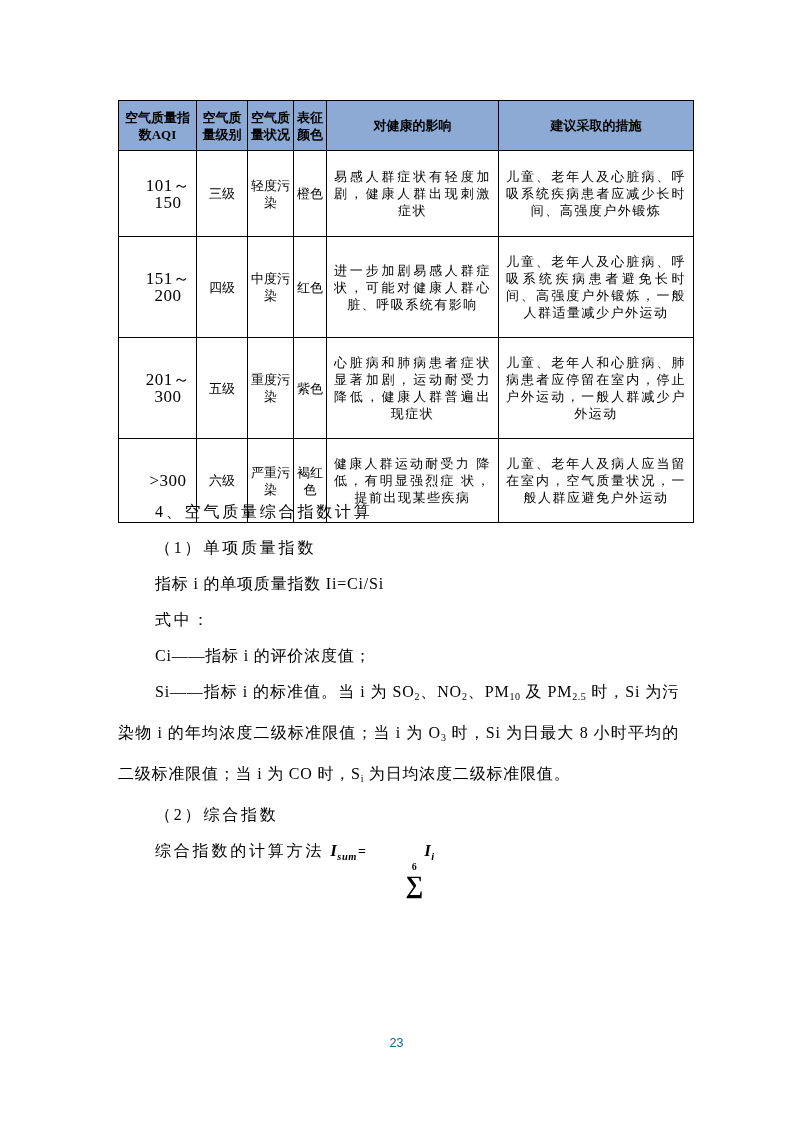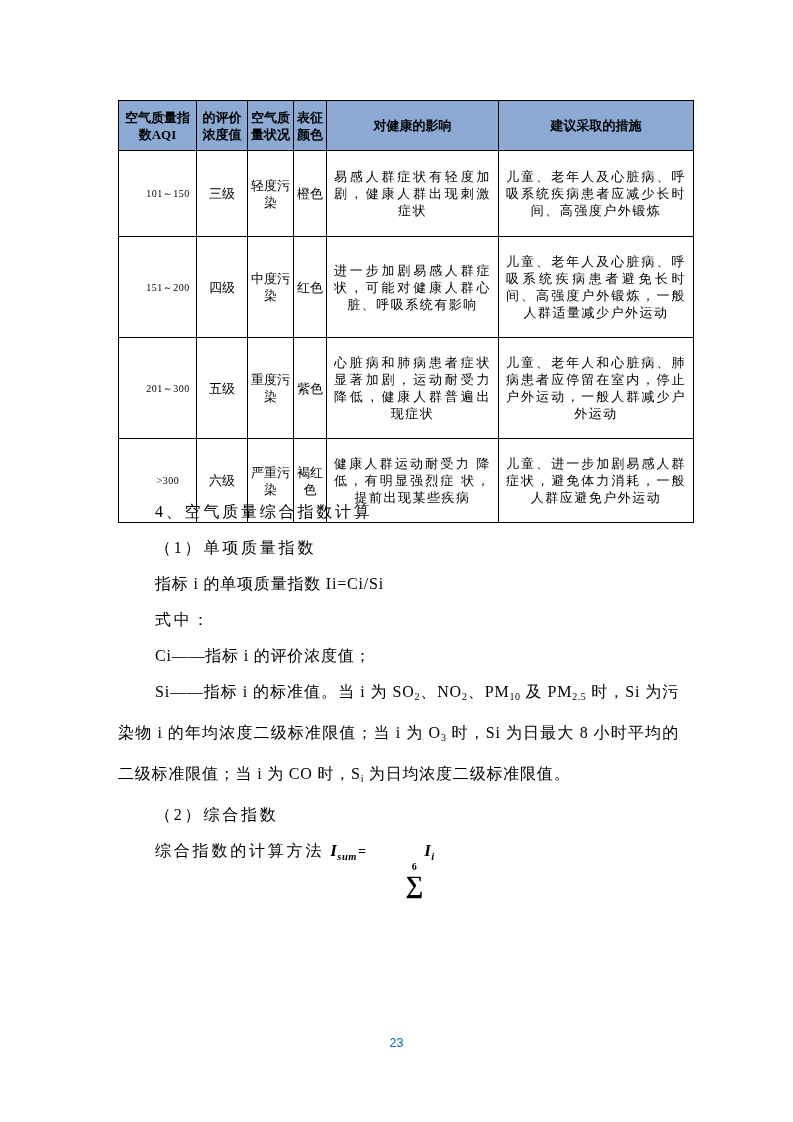--- a/index.html
+++ b/index.html
@@ -45,21 +45,21 @@
     text-justify: inter-character;
     text-align-last: center;
     letter-spacing: 1.5px;
     padding: 16px 7px;
     margin-left: 44px;
   }
   .aqi-table tr.r1 td { height: 86px; }
   .aqi-table tr.r2 td { height: 92px; }
   .aqi-table tr.r3 td { height: 82px; }
   .aqi-table tr.r4 td { height: 82px; }
-  .aqi-table td.num { font-size: 10px; letter-spacing: 0.5px; padding-left: 24px; }
+  .aqi-table td.num { font-size: 17px; letter-spacing: 0.5px; padding-left: 24px; }
 
   
   .doc-body {
     position: absolute;
     left: 118px;
     top: 494px;
     width: 561px;
     font-size: 16px;
     line-height: 36px;
     letter-spacing: 2.8px;
@@ -110,21 +110,21 @@
       <col style="width:78px">
         <col style="width:51px">
         <col style="width:46px">
       <col style="width:33px">
         <col style="width:172px">
         <col style="width:195px">
     </colgroup>
     <thead>
       <tr>
         <th>空气质量指数AQI</th>
-        <th>的评价浓度值</th>
+        <th>空气质量级别</th>
         <th>空气质量状况</th>
         <th>表征颜色</th>
         <th>对健康的影响</th>
         <th>建议采取的措施</th>
       </tr>
     </thead>
     <tbody>
       <tr class="r1">
         <td class="num">101～150</td>
         <td>三级</td>
@@ -148,21 +148,21 @@
         <td>紫色</td>
         <td class="long">心脏病和肺病患者症状显著加剧，运动耐受力降低，健康人群普遍出现症状</td>
         <td class="long">儿童、老年人和心脏病、肺病患者应停留在室内，停止户外运动，一般人群减少户外运动</td>
       </tr>
       <tr class="r4">
         <td class="num">&gt;300</td>
         <td>六级</td>
         <td>严重污染</td>
         <td>褐红色</td>
         <td class="long">健康人群运动耐受力 降低，有明显强烈症 状，提前出现某些疾病</td>
-        <td class="long">儿童、进一步加剧易感人群症状，避免体力消耗，一般人群应避免户外运动</td>
+        <td class="long">儿童、老年人及病人应当留在室内，空气质量状况，一般人群应避免户外运动</td>
       </tr>
     </tbody>
   </table>
 
   <div class="doc-body">
     <p>4、空气质量综合指数计算</p>
     <p>（1）单项质量指数</p>
     <p class="latin">指标 i 的单项质量指数 Ii=Ci/Si</p>
     <p>式中：</p>
     <p class="latin">Ci——指标 i 的评价浓度值；</p>

